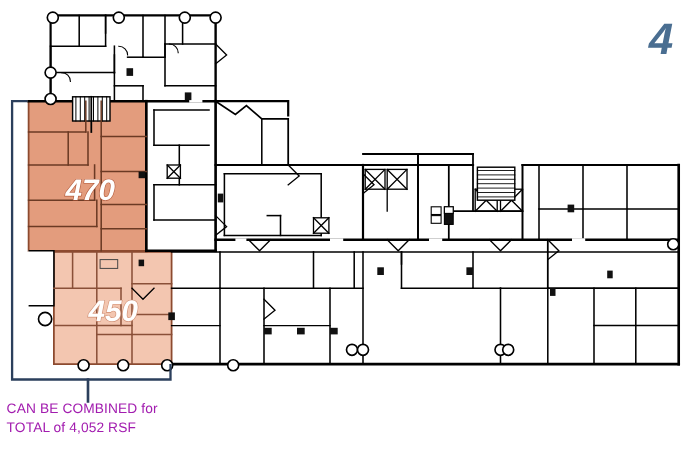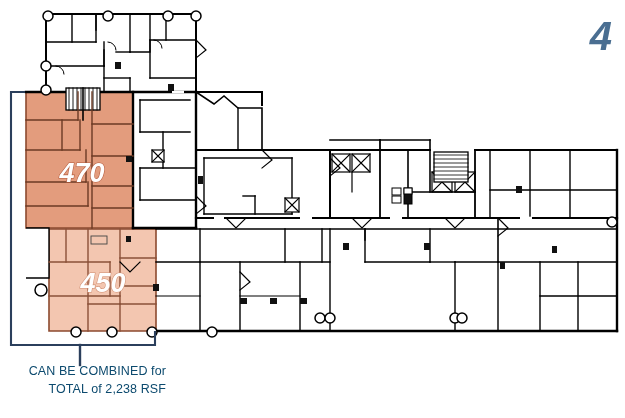--- a/index.html
+++ b/index.html
@@ -39,24 +39,24 @@
     color: #4a6e91;
     letter-spacing: -1px;
     line-height: 1;
     user-select: none;
   }
   .caption {
     position: absolute;
     left: 6px;
     top: 362px;
     width: 160px;
-    text-align: right;
+    text-align: left;
     font-family: "Liberation Sans", sans-serif;
     font-size: 12.5px;
-    color: #0c4a6e;
+    color: #a21caf;
     line-height: 1.45;
     letter-spacing: 0.1px;
   }
   .caption div { white-space: nowrap; }
 </style>
 </head>
 <body>
 
 <div id="stage">
 
@@ -311,16 +311,16 @@
       <path d="M24,92 L11,92 L11,345 L155,345 L155,332"></path>
       <path d="M80,345 L80,365" stroke-width="2.4"></path>
     </g>
 
   </svg>
 
   <div class="floor-number">4</div>
 
   <div class="caption">
     <div>CAN BE COMBINED for</div>
-    <div>TOTAL of 2,238 RSF</div>
+    <div>TOTAL of 4,052 RSF</div>
   </div>
 
 </div>
 
 </body></html>

